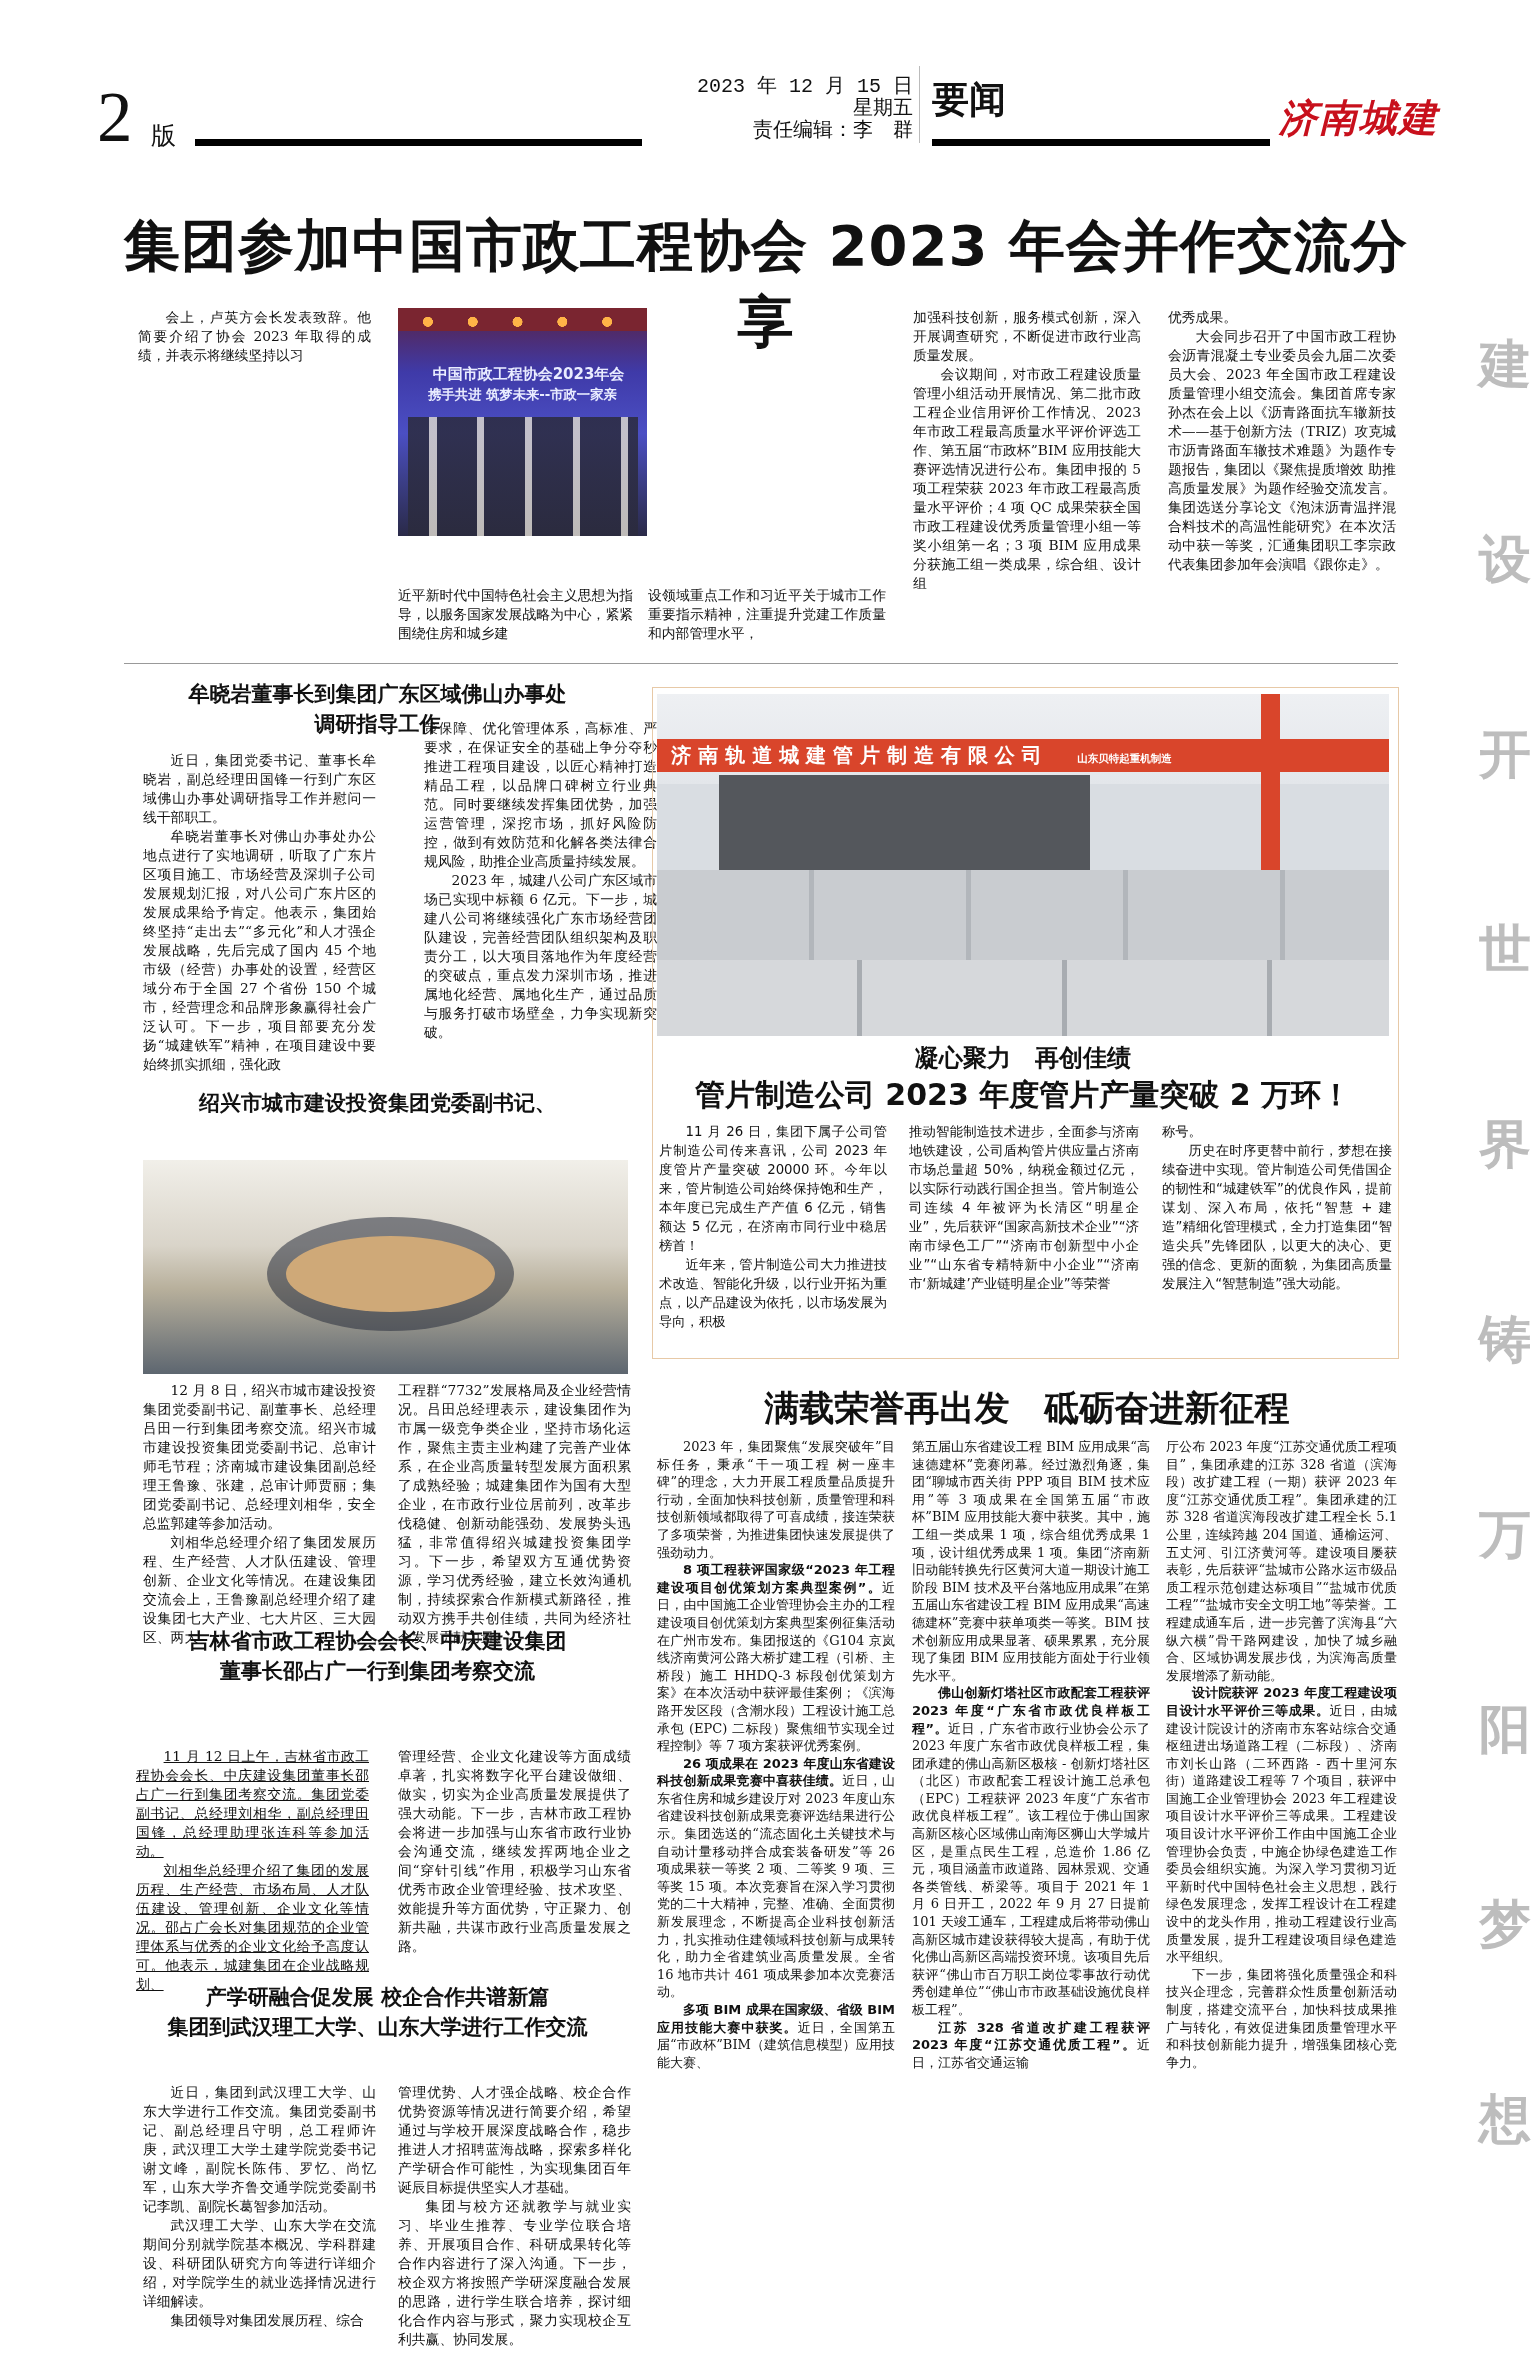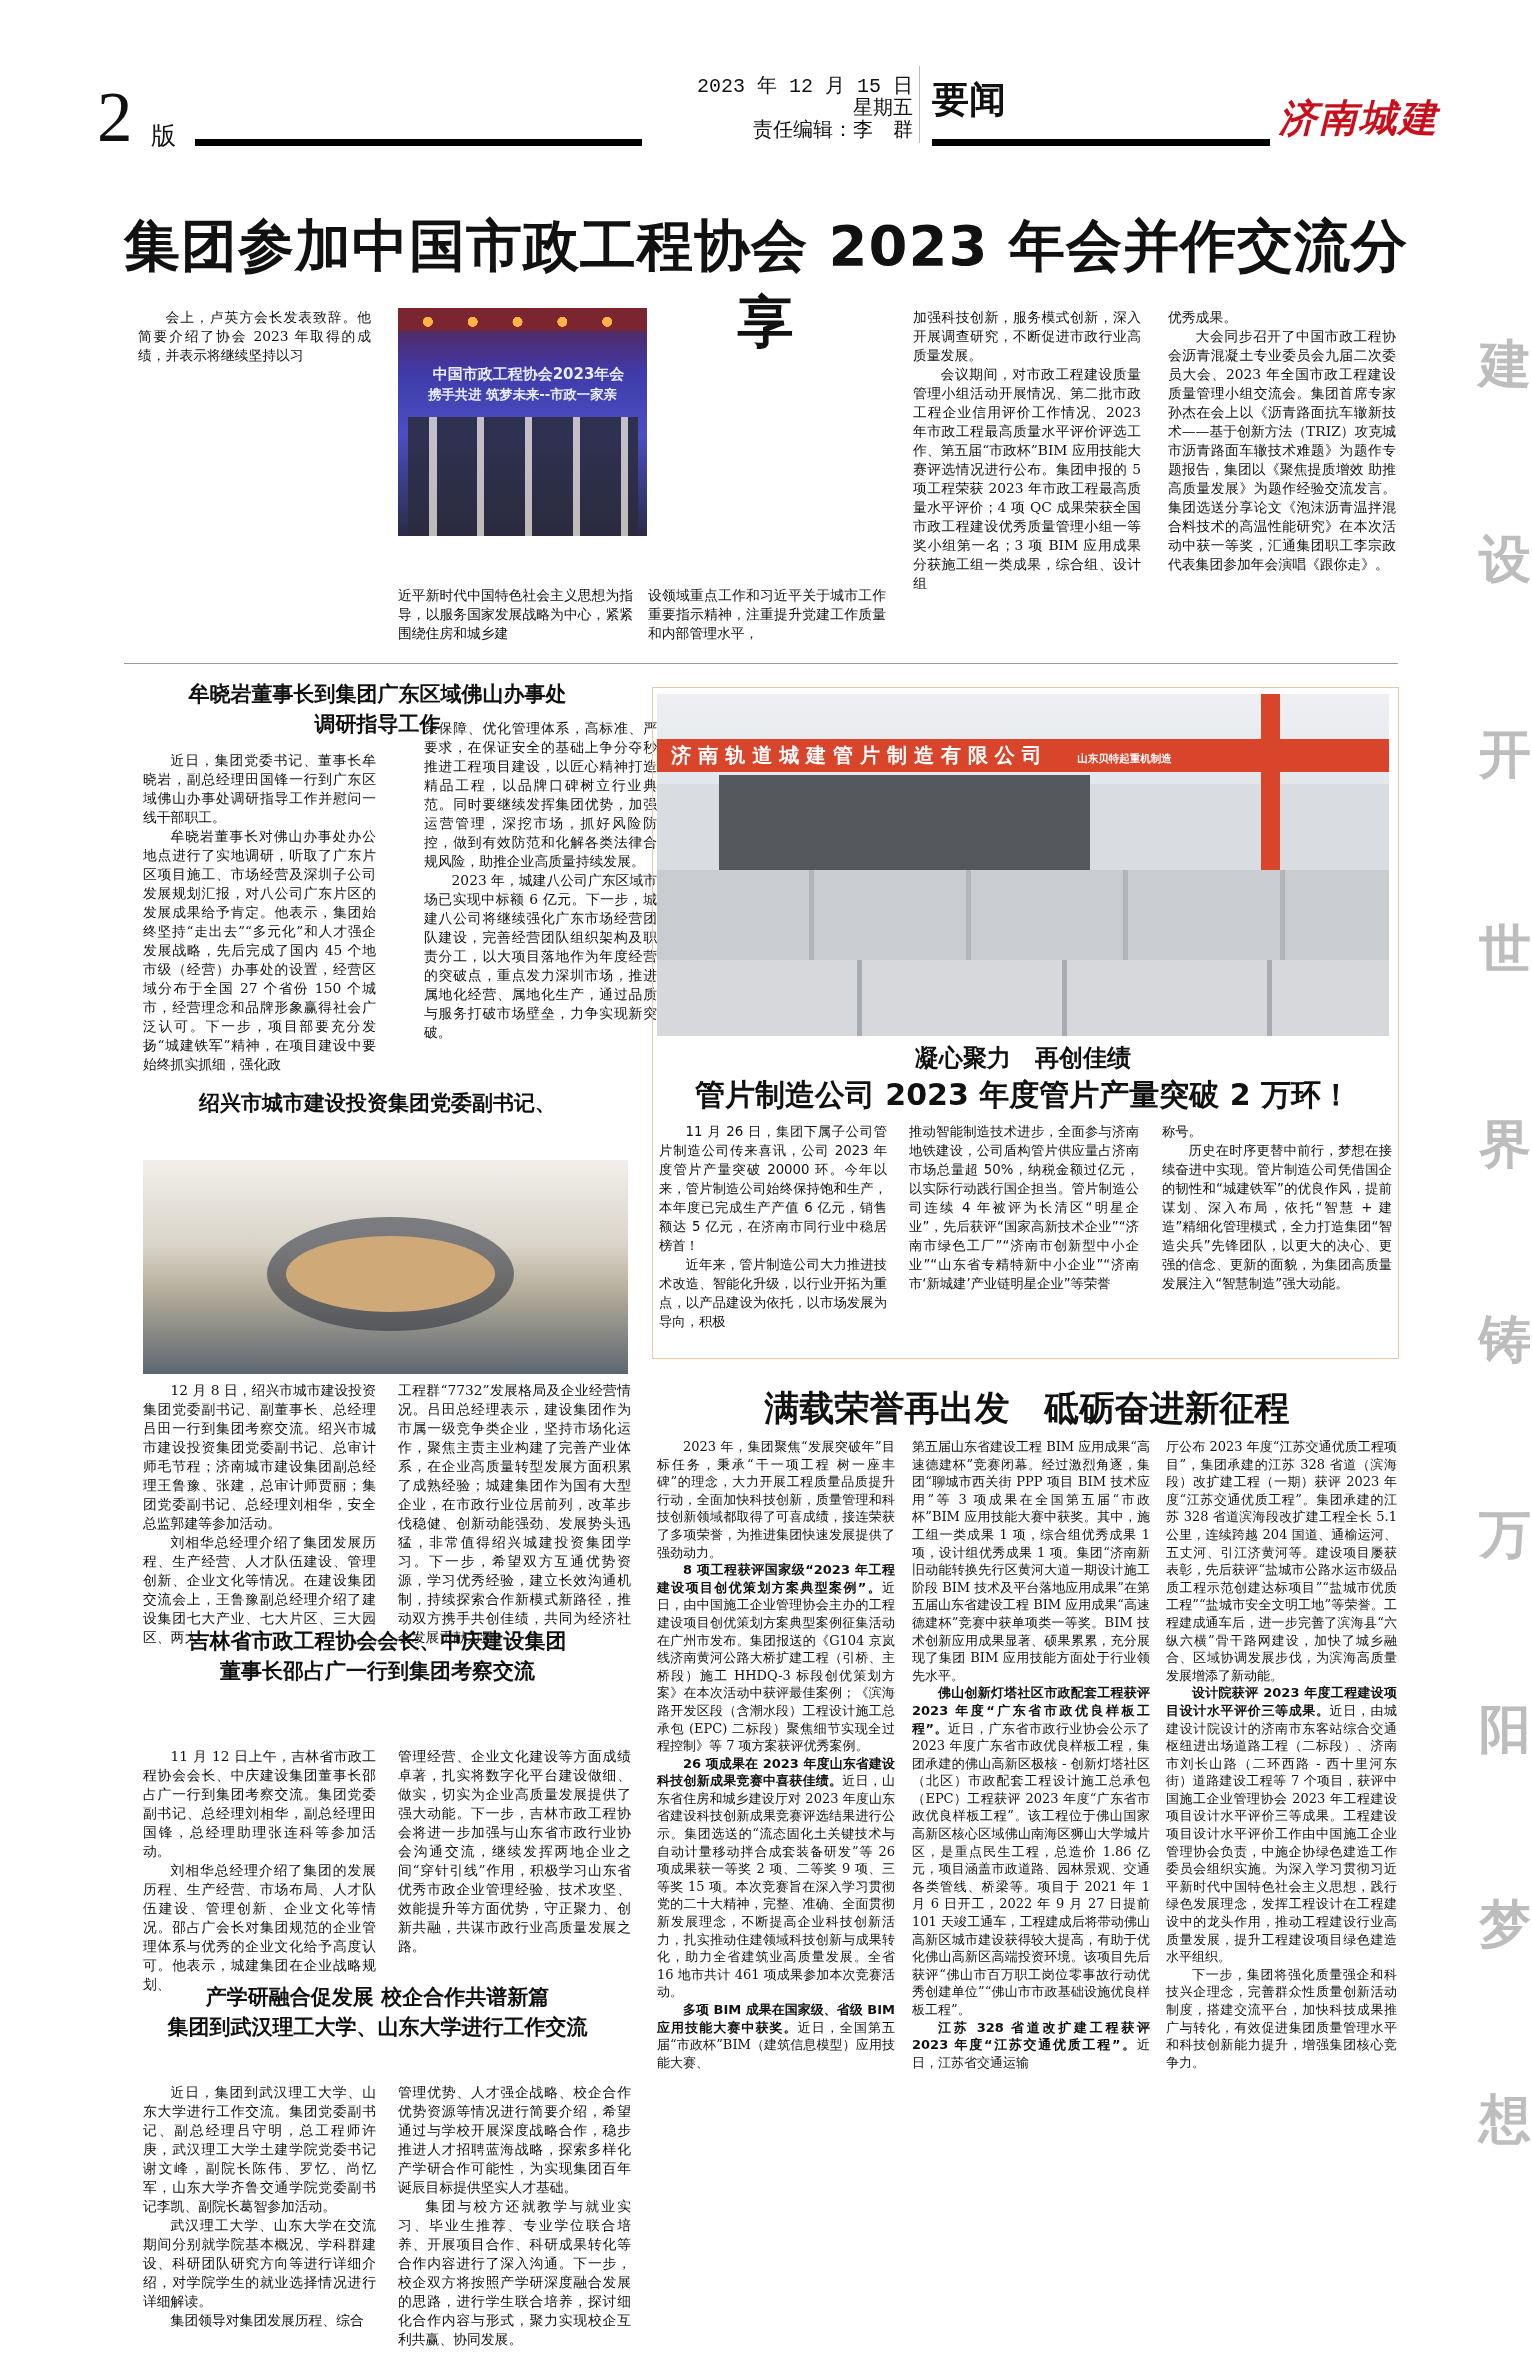--- a/index.html
+++ b/index.html
@@ -118,21 +118,21 @@
   <p>刘相华总经理介绍了集团发展历程、生产经营、人才队伍建设、管理创新、企业文化等情况。在建设集团交流会上，王鲁豫副总经理介绍了建设集团七大产业、七大片区、三大园区、两大</p>
 </div>
 <div class="col" style="left:398px;top:1381px;width:233px;">
   <p style="text-indent:0">工程群“7732”发展格局及企业经营情况。吕田总经理表示，建设集团作为市属一级竞争类企业，坚持市场化运作，聚焦主责主业构建了完善产业体系，在企业高质量转型发展方面积累了成熟经验；城建集团作为国有大型企业，在市政行业位居前列，改革步伐稳健、创新动能强劲、发展势头迅猛，非常值得绍兴城建投资集团学习。下一步，希望双方互通优势资源，学习优秀经验，建立长效沟通机制，持续探索合作新模式新路径，推动双方携手共创佳绩，共同为经济社会发展贡献力量。</p>
 </div>
 
 <div class="h2" style="left:128px;top:1602px;width:499px;margin-top:25px;">
   <div>吉林省市政工程协会会长、中庆建设集团</div>
   <div>董事长邵占广一行到集团考察交流</div>
 </div>
-<div class="col" style="left:143px;top:1747px;width:233px;">
+<div class="col" style="left:136px;top:1747px;width:233px;text-decoration:underline;">
   <p>11 月 12 日上午，吉林省市政工程协会会长、中庆建设集团董事长邵占广一行到集团考察交流。集团党委副书记、总经理刘相华，副总经理田国锋，总经理助理张连科等参加活动。</p>
   <p>刘相华总经理介绍了集团的发展历程、生产经营、市场布局、人才队伍建设、管理创新、企业文化等情况。邵占广会长对集团规范的企业管理体系与优秀的企业文化给予高度认可。他表示，城建集团在企业战略规划、</p>
 </div>
 <div class="col" style="left:398px;top:1747px;width:233px;">
   <p style="text-indent:0">管理经营、企业文化建设等方面成绩卓著，扎实将数字化平台建设做细、做实，切实为企业高质量发展提供了强大动能。下一步，吉林市政工程协会将进一步加强与山东省市政行业协会沟通交流，继续发挥两地企业之间“穿针引线”作用，积极学习山东省优秀市政企业管理经验、技术攻坚、效能提升等方面优势，守正聚力、创新共融，共谋市政行业高质量发展之路。</p>
 </div>
 
 <div class="h2" style="left:128px;top:1983px;width:499px;">
   <div>产学研融合促发展 校企合作共谱新篇</div>
   <div>集团到武汉理工大学、山东大学进行工作交流</div>

